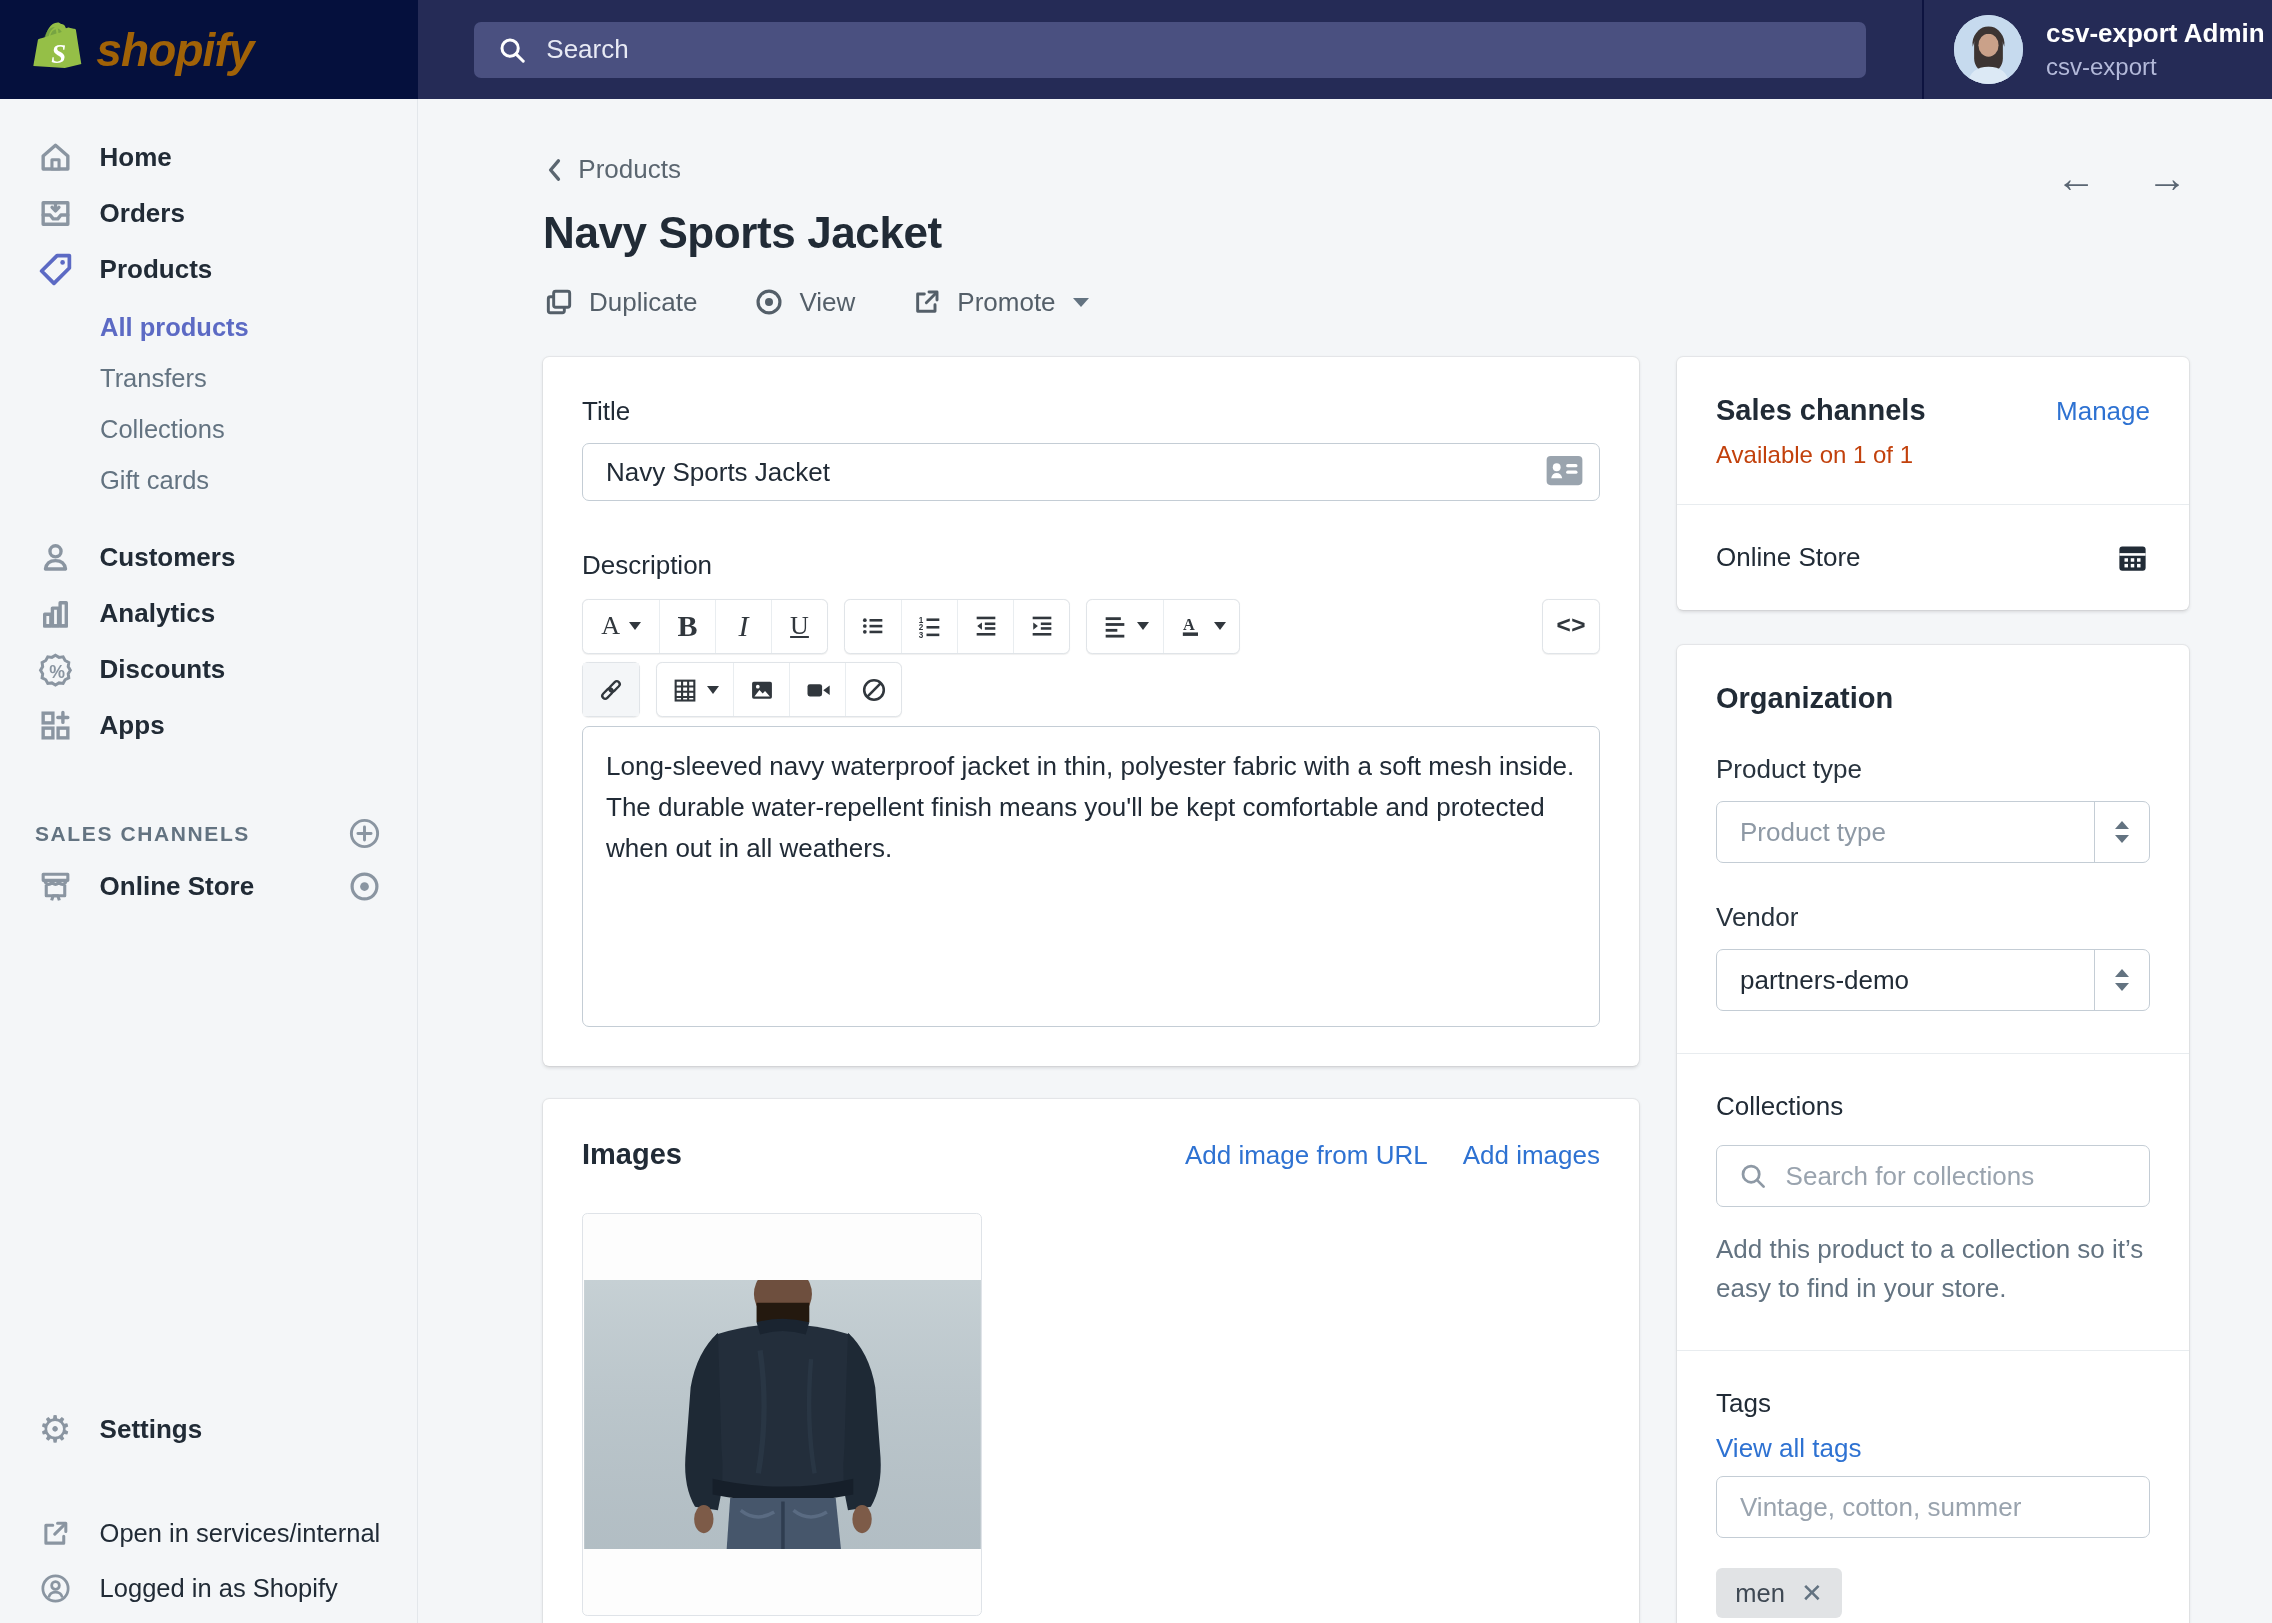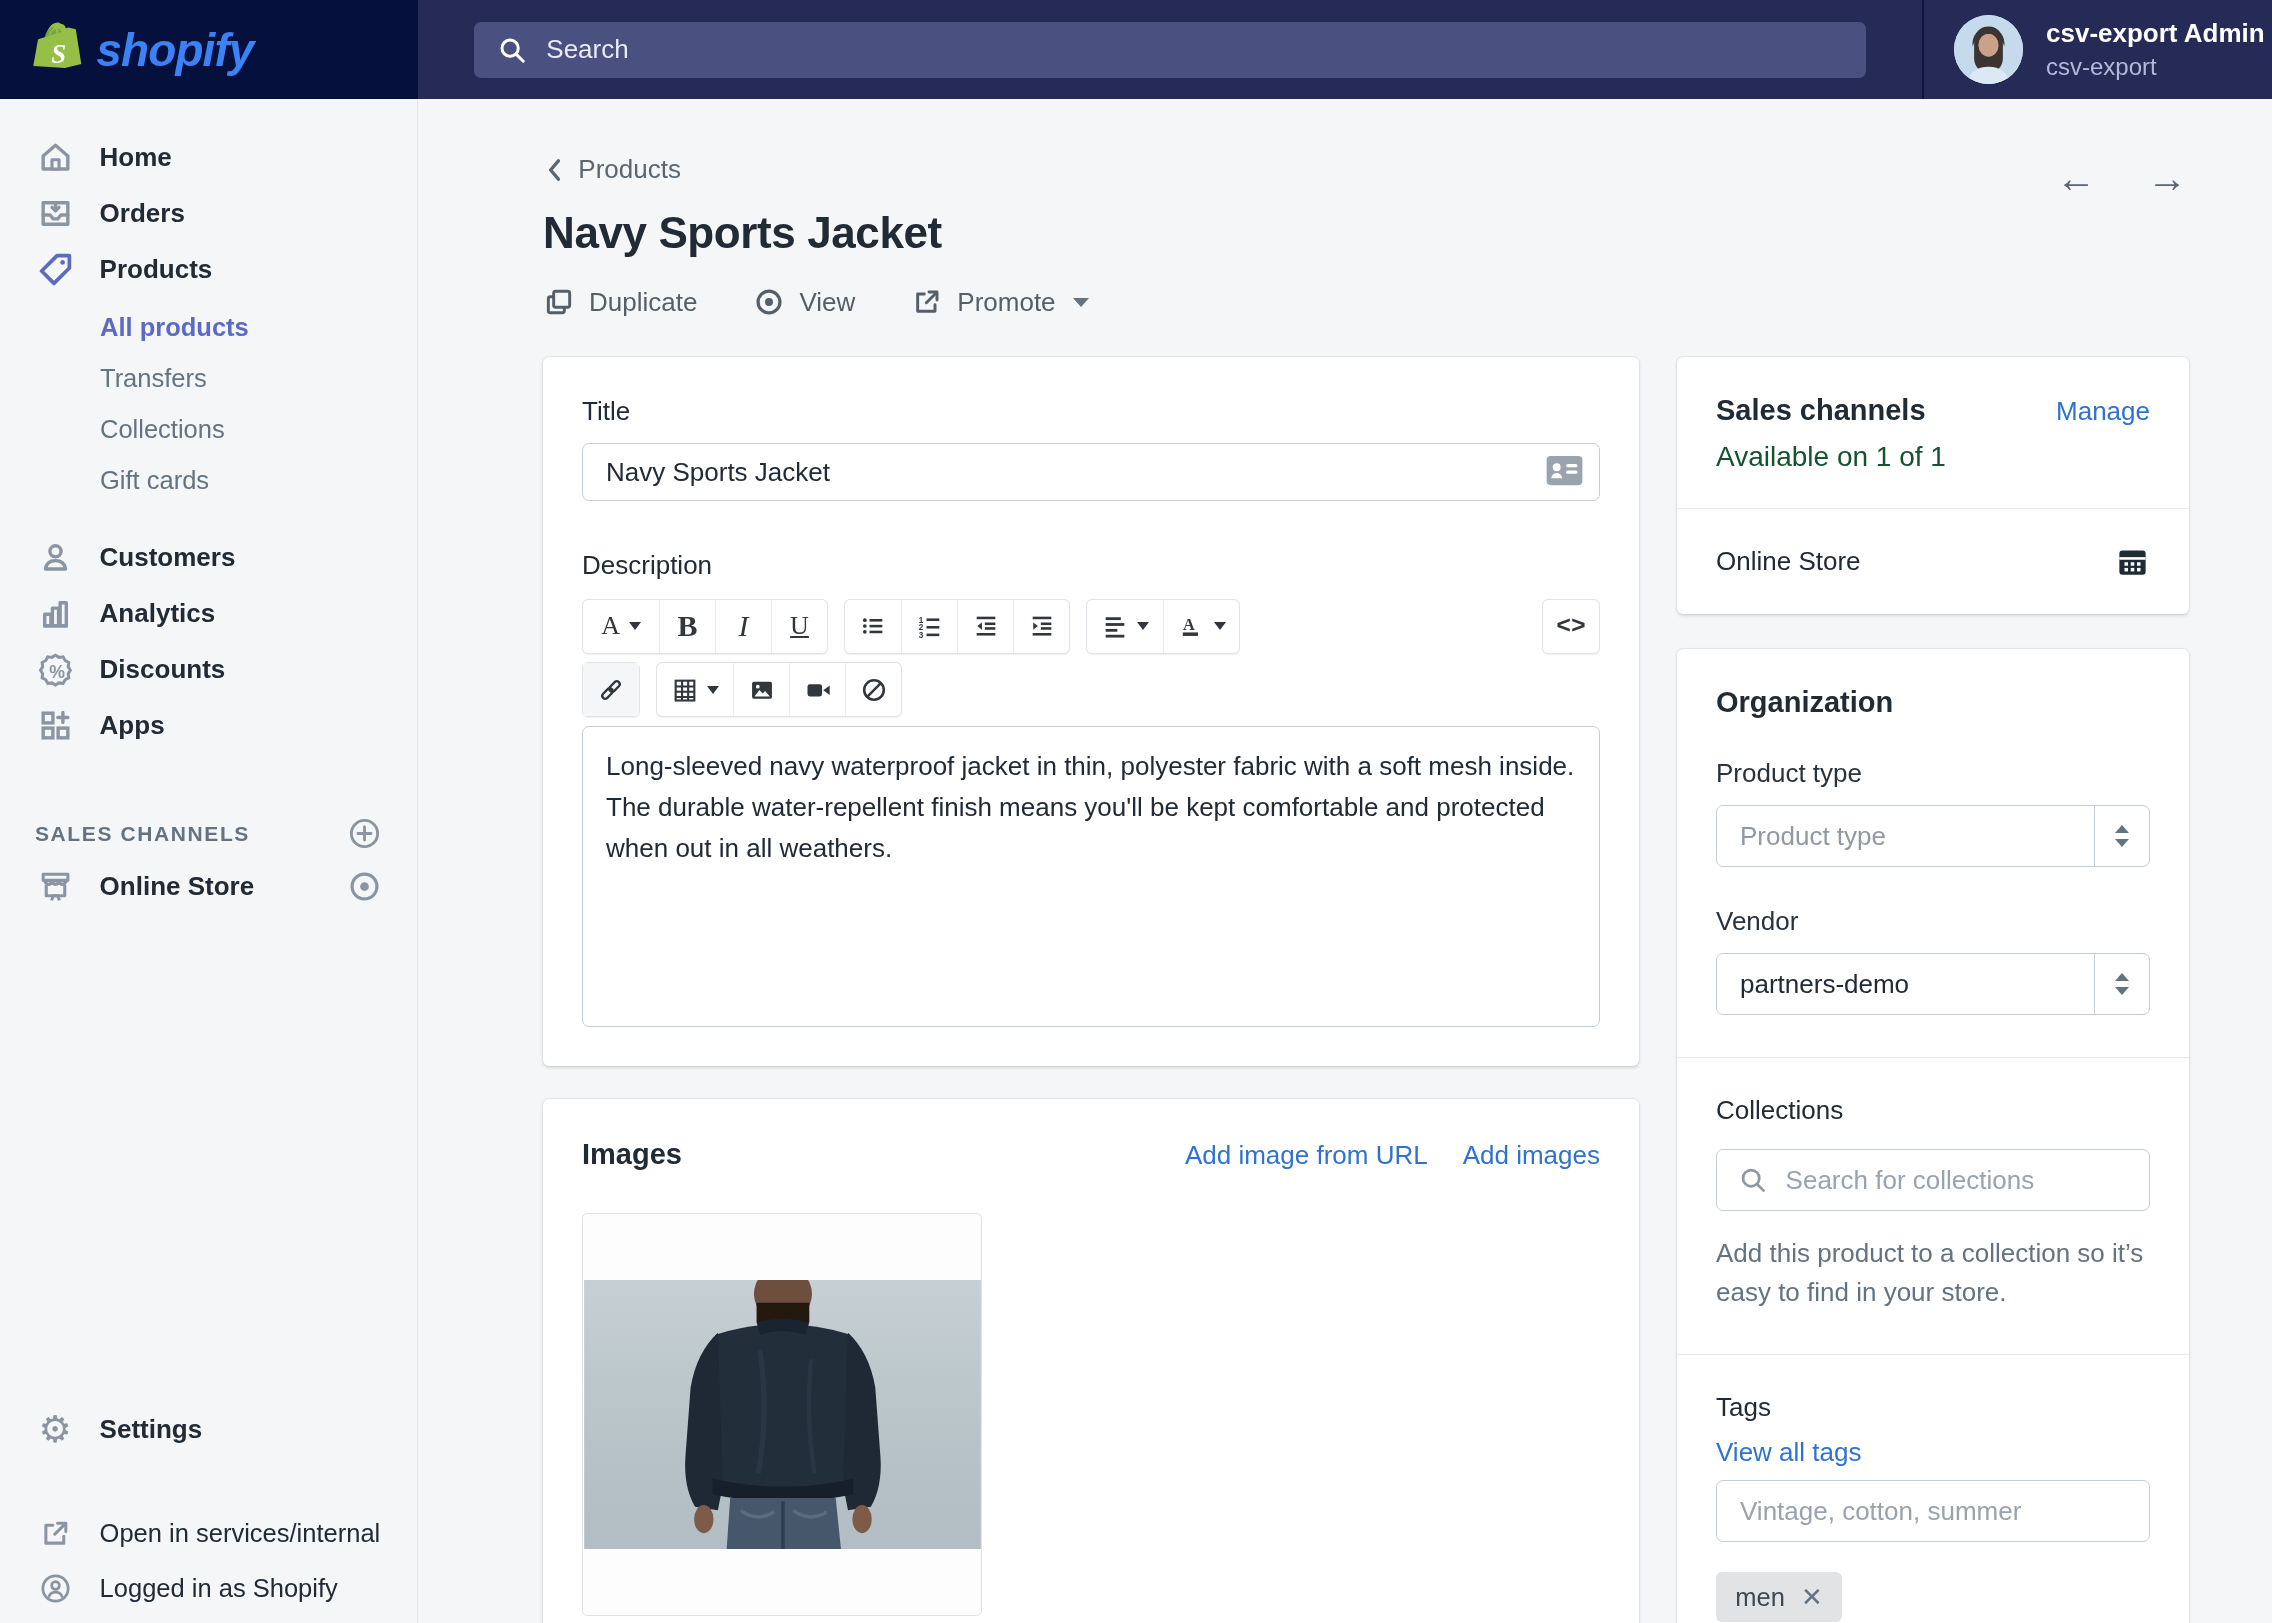--- a/index.html
+++ b/index.html
@@ -2,21 +2,21 @@
 <html style="font-size:14px"><head>
 <meta charset="utf-8">
 <style>
   * { margin:0; padding:0; box-sizing:border-box; }
   html,body { width:2273px; height:1624px; overflow:hidden; }
   body { font-family:"Liberation Sans", sans-serif; background:#f4f6f8; color:#212b36; }
 
   
   .topbar { position:absolute; top:0; left:0; width:2273px; height:99px; display:flex; background:#252b56; z-index:10; }
   .brand { width:418px; height:99px; background:#05103d; display:flex; align-items:center; padding-left:33px; flex:none; }
-  .brand-word { color:#3b82f6; font-size:46px; font-weight:700; font-style:italic; letter-spacing:-0.9px; margin-left:12.3px; }
+  .brand-word { color:#a16207; font-size:46px; font-weight:700; font-style:italic; letter-spacing:-0.9px; margin-left:12.3px; }
   .search-zone { flex:1; display:flex; align-items:center; padding:0 56px;border-radius:14px; }
   .searchbox { width:100%; height:56px; background:#4a5080; border-radius:7px; display:flex; align-items:center; padding:0 23px; }
   .searchbox input { background:transparent; border:none; outline:none; color:#fff; font-size:26px; margin-left:19.3px; width:100%; font-family:inherit; }
   .searchbox input::placeholder { color:#e8eaf4; opacity:1; }
   .userzone { width:351px; flex:none; border-left:2.6px solid #0d1340; display:flex; align-items:center; padding-left:30px; cursor:pointer; }
   .avatar { width:69px; height:69px; border-radius:50%; overflow:hidden; flex:none; background:#cfe0f2; }
   .usertext { margin-left:23px; line-height:1.25; }
   .username { color:#fff; font-size:26px; font-weight:700; }
   .userstore { color:#b3b9d9; font-size:24px; margin-top:1.8px; }
 
@@ -79,21 +79,21 @@
   .card-h { font-size:29px; font-weight:700; color:#212b36; }
   .img-links { margin-left:auto; display:flex; gap:35px; }
   .blue-link { color:#2e72d2; font-size:26px; cursor:pointer; text-decoration:none; }
   .thumb { margin-top:42px; width:400px; height:403px; border:1.8px solid #dfe3e8; border-radius:5.3px; background:#fdfdfd; display:flex; align-items:center; justify-content:center; overflow:hidden; }
 
   
   .sc-card { padding:0; }
   .sc-top { padding:37px 39px 35px 39px; }
   .sc-row1 { display:flex; align-items:baseline; }
   .sc-row1 .blue-link { margin-left:auto; }
-  .muted { color:#14532d; font-size:28px; }
+  .muted { color:#c2410c; font-size:24px; }
   .sc-sub { margin-top:14px; }
   .divider { border-top:1.8px solid #e8ecef; }
   .channel-row { display:flex; align-items:center; padding:35px 39px; }
   .channel-name { font-size:26px; color:#212b36; }
   .channel-row .ic { margin-left:auto; }
 
   .org-card { margin-top:35px; }
   .section { padding:37px 39px 42px 39px; }
   .section-h { font-size:29px; font-weight:700; color:#212b36; }
   .fgroup { margin-top:39px; }

